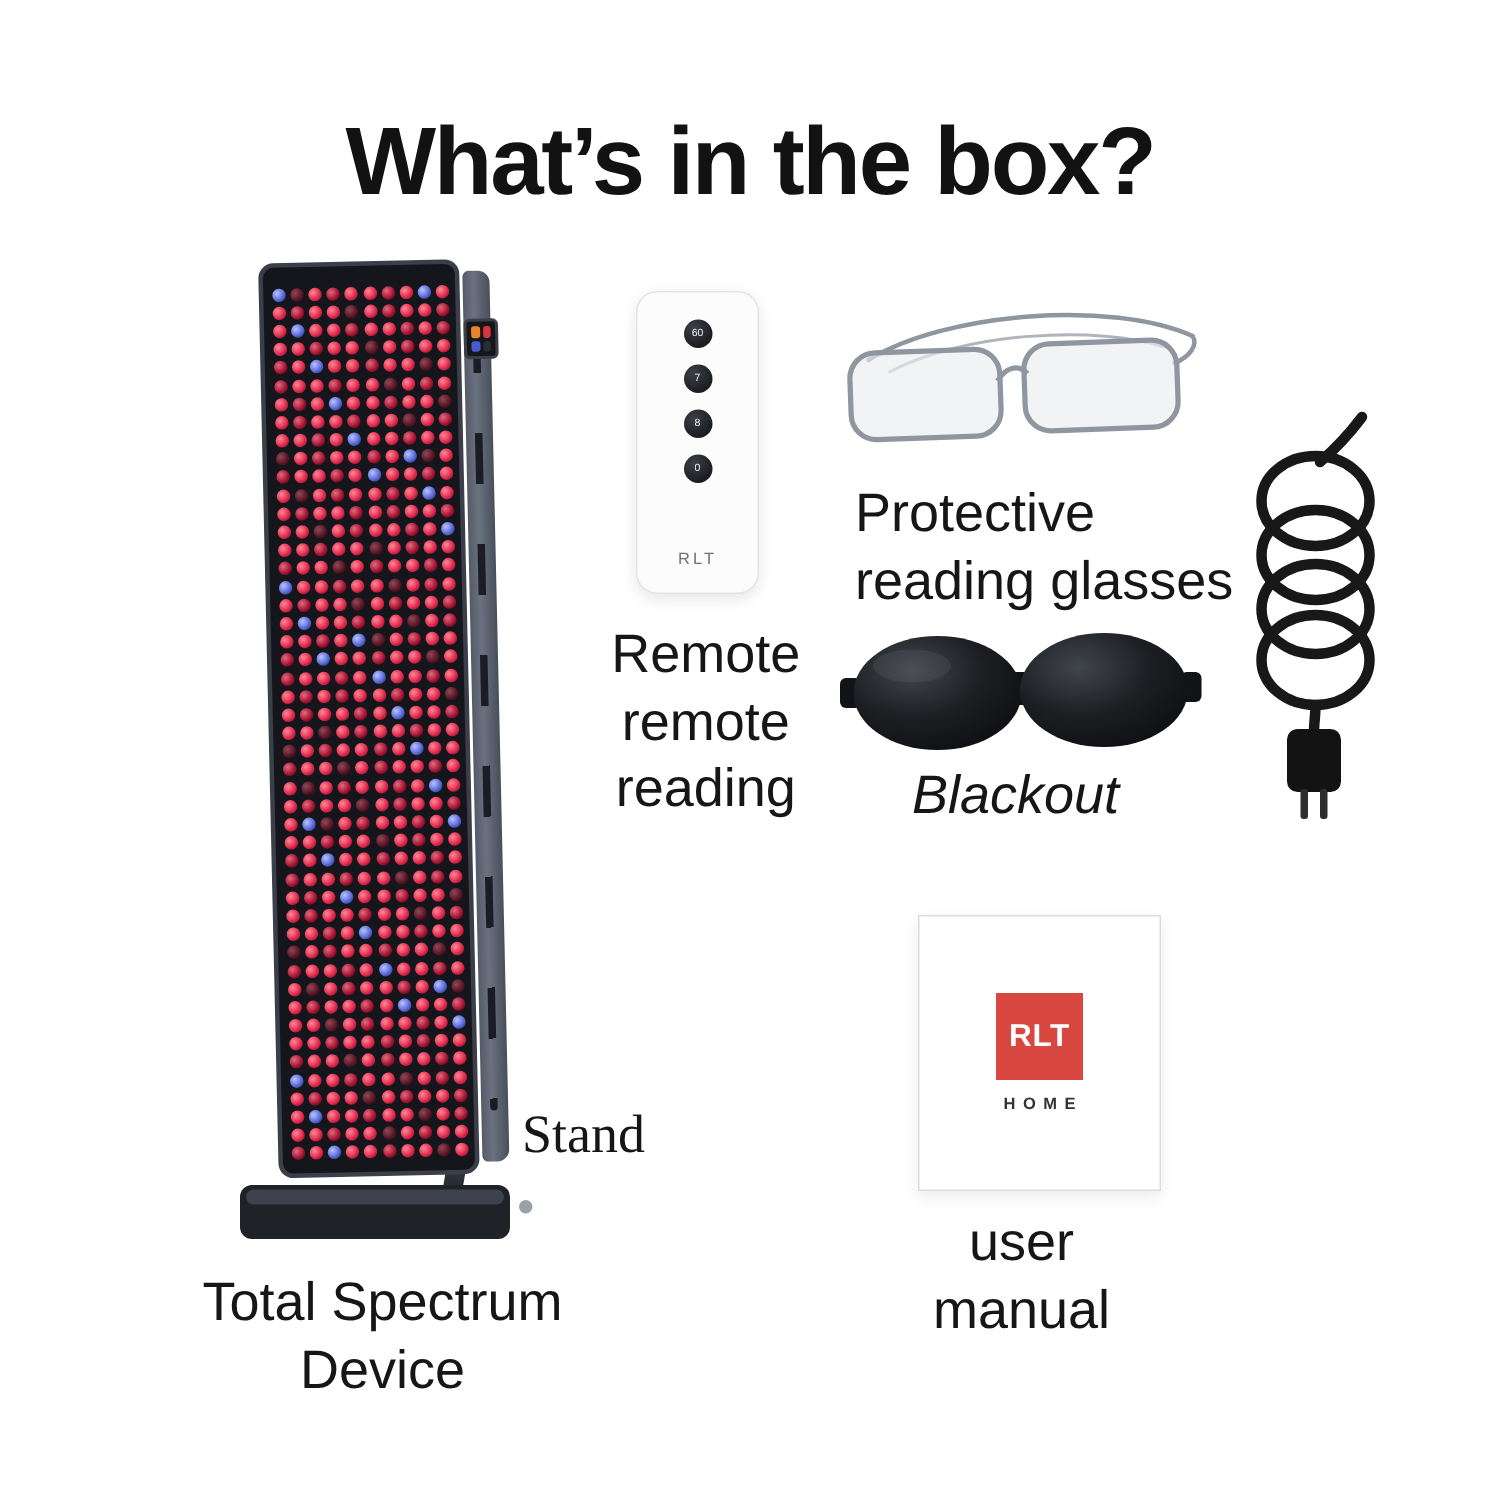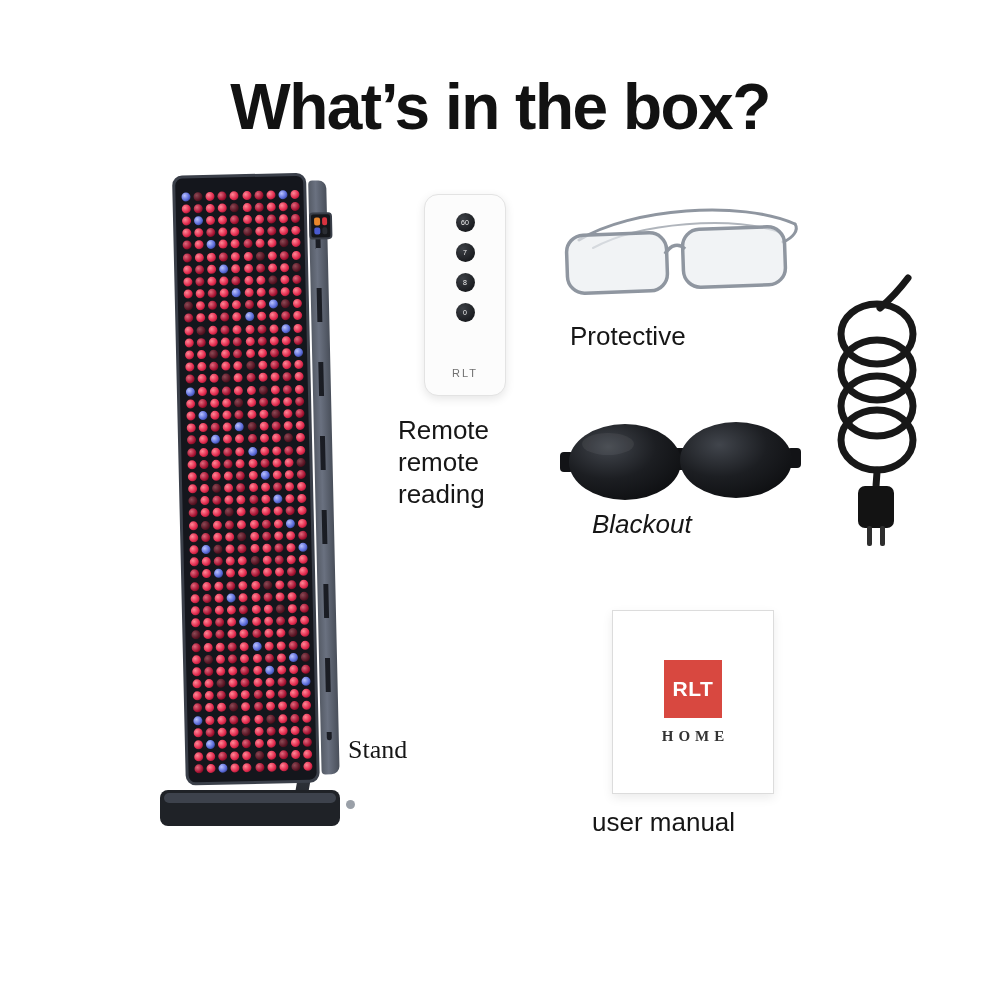--- a/index.html
+++ b/index.html
@@ -4,22 +4,22 @@
 <style>
   html,body { margin:0; padding:0; background:#ffffff; }
   body { font-family:"Liberation Sans", sans-serif; color:#141414; }
   .canvas { position:relative; width:1000px; height:1000px; background:#ffffff; overflow:hidden; }
 
   
   .title { position:absolute; top:70px; left:0; width:100%; text-align:center;
            font-size:64px; font-weight:700; letter-spacing:-1.5px; color:#121212; }
 
   
-  .label { position:absolute; font-size:26px; line-height:1.24; color:#161616; }
-  .center { text-align:left; }
+  .label { position:absolute; font-size:36px; line-height:1.24; color:#161616; }
+  .center { text-align:center; }
 
   .label-stand   { left:348px; top:734px;font-family:Liberation Serif, serif; }
   .label-device  { left:120px; top:846px; width:270px; }
   .label-remote  { left:398px; top:414px; width:145px; }
   .label-glasses { left:570px; top:320px; }
   .label-goggles { left:592px; top:508px; width:170px;font-style:italic; }
   .label-cable   { left:818px; top:554px; width:115px; }
   .label-manual  { left:592px; top:806px; width:178px; }
 
   
@@ -74,21 +74,21 @@
   .goggles-svg { position:absolute; left:558px; top:414px; }
   .cable-svg   { position:absolute; left:822px; top:272px; }
 
   
   .manual { position:absolute; left:612px; top:610px; width:160px; height:182px;
             background:#ffffff; border:1px solid #dcdcdc; box-shadow:0 4px 10px rgba(0,0,0,.08);
             display:flex; flex-direction:column; align-items:center; justify-content:center; gap:10px; }
   .manual-logo { width:58px; height:58px; background:#d84840; color:#ffffff;
             display:flex; align-items:center; justify-content:center;
             font-weight:700; font-size:21px; letter-spacing:.5px; }
-  .manual-home { font-size:15px; letter-spacing:5px; color:#333333; font-weight:600; padding-left:5px;font-family:Liberation Serif, serif; }
+  .manual-home { font-size:11px; letter-spacing:5px; color:#333333; font-weight:600; padding-left:5px; }
 </style>
 </head>
 <body>
 
 <div class="canvas">
 
   <div class="title">What’s in the box?</div>
 
   <div class="device">
     <div class="stand-leg"></div>
@@ -640,29 +640,34 @@
     <rect x="58" y="254" width="5" height="20" rx="2" fill="#2e2e2e"></rect>
   </svg>
 
   <div class="manual">
     <div class="manual-logo">RLT</div>
     <div class="manual-home">HOME</div>
   </div>
 
   <div class="label label-stand">Stand</div>
 
+  <div class="label label-device center">
+    <div>Total Spectrum</div>
+    <div>Device</div>
+  </div>
 
   <div class="label label-remote center">
     <div>Remote</div>
     <div>remote</div>
     <div>reading</div>
   </div>
 
   <div class="label label-glasses">
     <div>Protective</div>
+    <div>reading glasses</div>
   </div>
 
   <div class="label label-goggles center">
     <div>Blackout</div>
   </div>
 
 
   <div class="label label-manual center">
     <div>user manual</div>
   </div>

